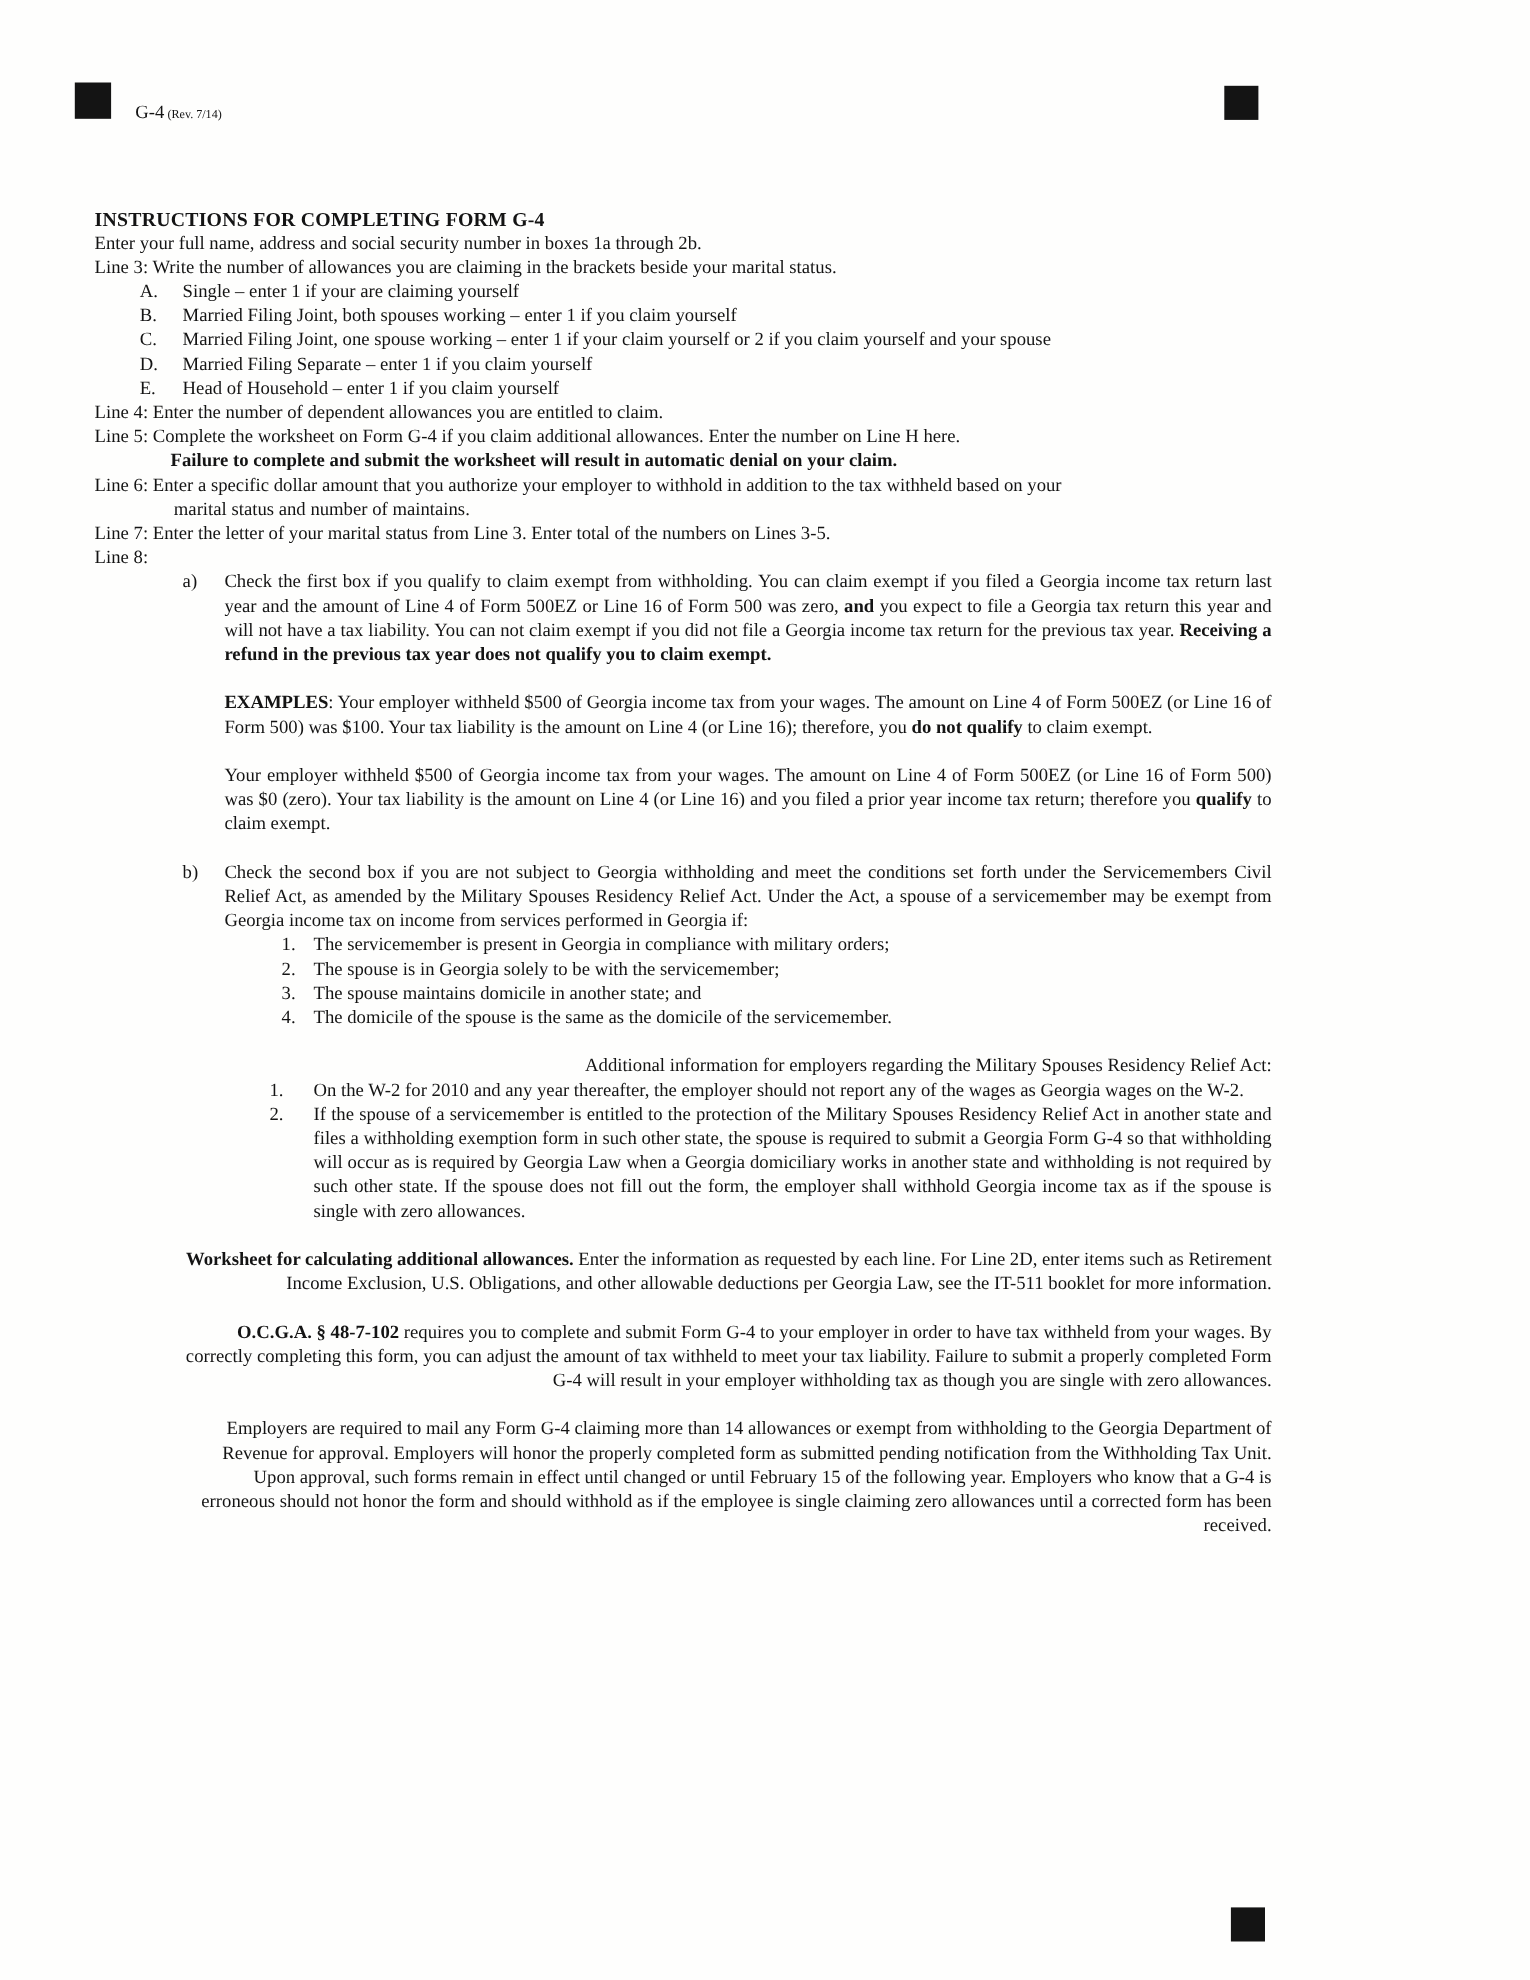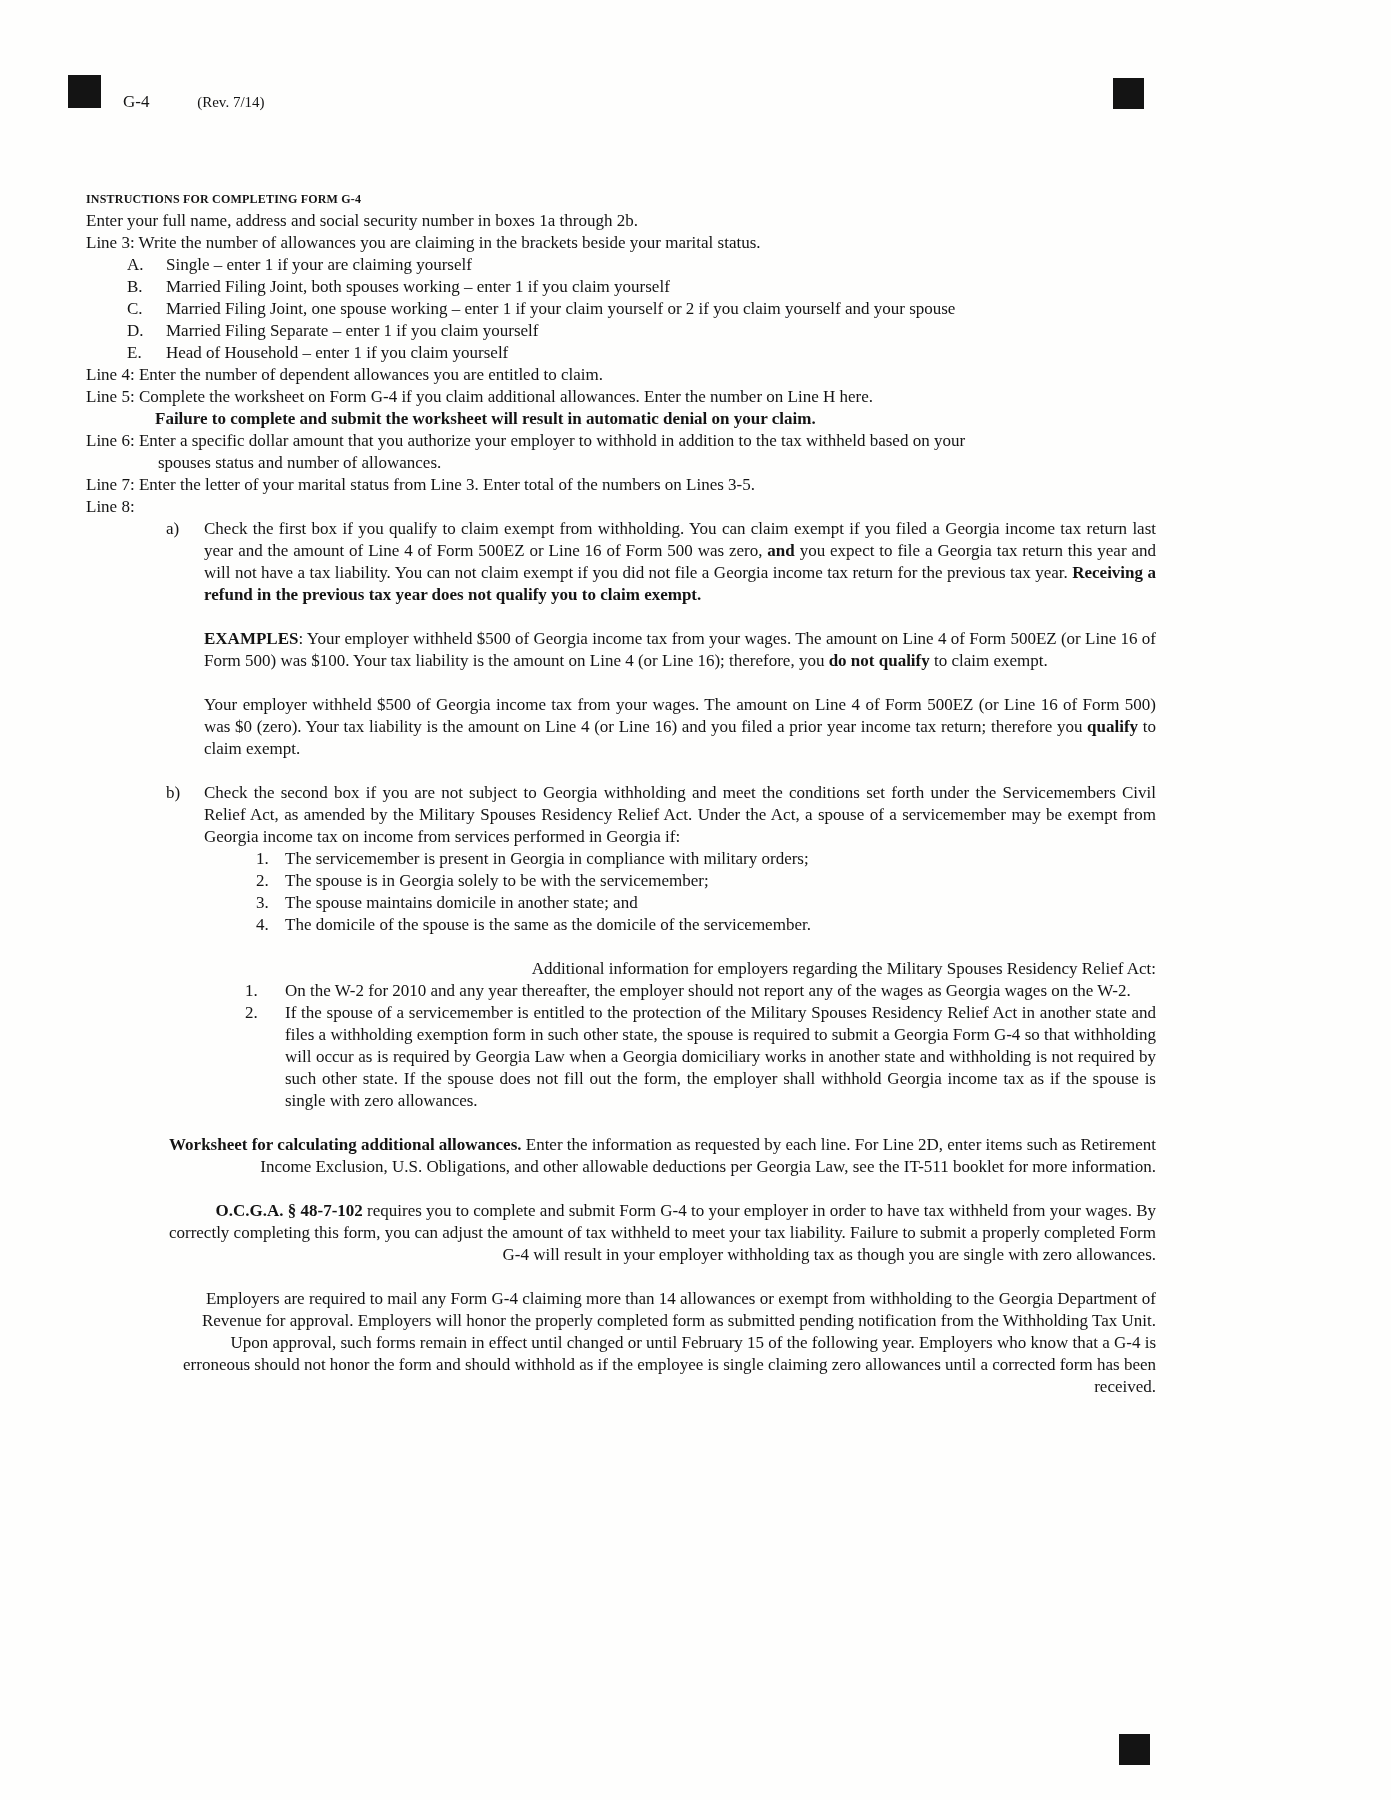--- a/index.html
+++ b/index.html
@@ -25,32 +25,32 @@
   .reg-br { left: 1119px; top: 1734px; width: 31px; height: 31px; }
 
   .form-header {
     position: absolute;
     left: 123px;
     top: 92px;
     font-size: 15px;
     white-space: nowrap;
   }
   .form-code { font-weight: normal; font-size: 17px; }
-  .revision  { font-size: 15px; margin-left: 44px; }
+  .revision  { font-size: 11px; }
 
   .content {
     position: absolute;
     left: 86px;
     top: 188px;
     width: 1070px;
     font-size: 17px;
     line-height: 22px;
   }
   .bold    { font-weight: bold; }
-  .title   { font-size: 12px; font-weight: bold; letter-spacing: 0.2px; }
+  .title   { font-size: 18px; font-weight: bold; letter-spacing: 0.2px; }
   .justify { text-align: justify; }
 
   .ind-letter { margin-left: 41px; display: flex; }
   .ind-letter .marker { flex: 0 0 39px; }
 
   .hang { margin-left: 80px; display: flex; }
   .hang .marker { flex: 0 0 38px; }
   .hang .ptext  { flex: 1; }
 
   .ind1 { margin-left: 80px; text-align: right; }
@@ -106,21 +106,21 @@
     </div>
     <div class="ind-letter">
       <span class="marker">E.</span>
       <span class="ptext">Head of Household – enter 1 if you claim yourself</span>
     </div>
 
     <div class="line">Line 4: Enter the number of dependent allowances you are entitled to claim.</div>
     <div class="line">Line 5: Complete the worksheet on Form G-4 if you claim additional allowances.  Enter the number on Line H here.</div>
     <div class="line bold warn-ind">Failure to complete and submit the worksheet will result in automatic denial on your claim.</div>
     <div class="line">Line 6: Enter a specific dollar amount that you authorize your employer to withhold in addition to the tax withheld based on your</div>
-    <div class="line cont-ind">spouses status and number of allowances.</div>
+    <div class="line cont-ind">marital status and number of maintains.</div>
     <div class="line">Line 7: Enter the letter of your marital status from Line 3.  Enter total of the numbers on Lines 3-5.</div>
     <div class="line">Line 8:</div>
 
     <div class="hang">
       <span class="marker">a)</span>
       <span class="ptext justify"><span>Check the first box if you qualify to claim exempt from withholding.  You can claim exempt if you filed a Georgia income tax return last year and the amount of Line 4 of Form 500EZ or Line 16 of Form 500 was zero, </span><span class="bold">and</span><span> you expect to file a Georgia tax return this year and will not have a tax liability.  You can not claim exempt if you did not file a Georgia income tax return for the previous tax year.  </span><span class="bold">Receiving a refund in the previous tax year does not qualify you to claim exempt.</span></span>
     </div>
 
     <div class="ind2 justify gap"><span class="bold">EXAMPLES</span><span>:  Your employer withheld $500 of Georgia income tax from your wages.  The amount on Line 4 of Form 500EZ (or Line 16 of Form 500) was $100.  Your tax liability is the amount on Line 4 (or Line 16); therefore, you </span><span class="bold">do not qualify</span><span> to claim exempt.</span></div>
 

